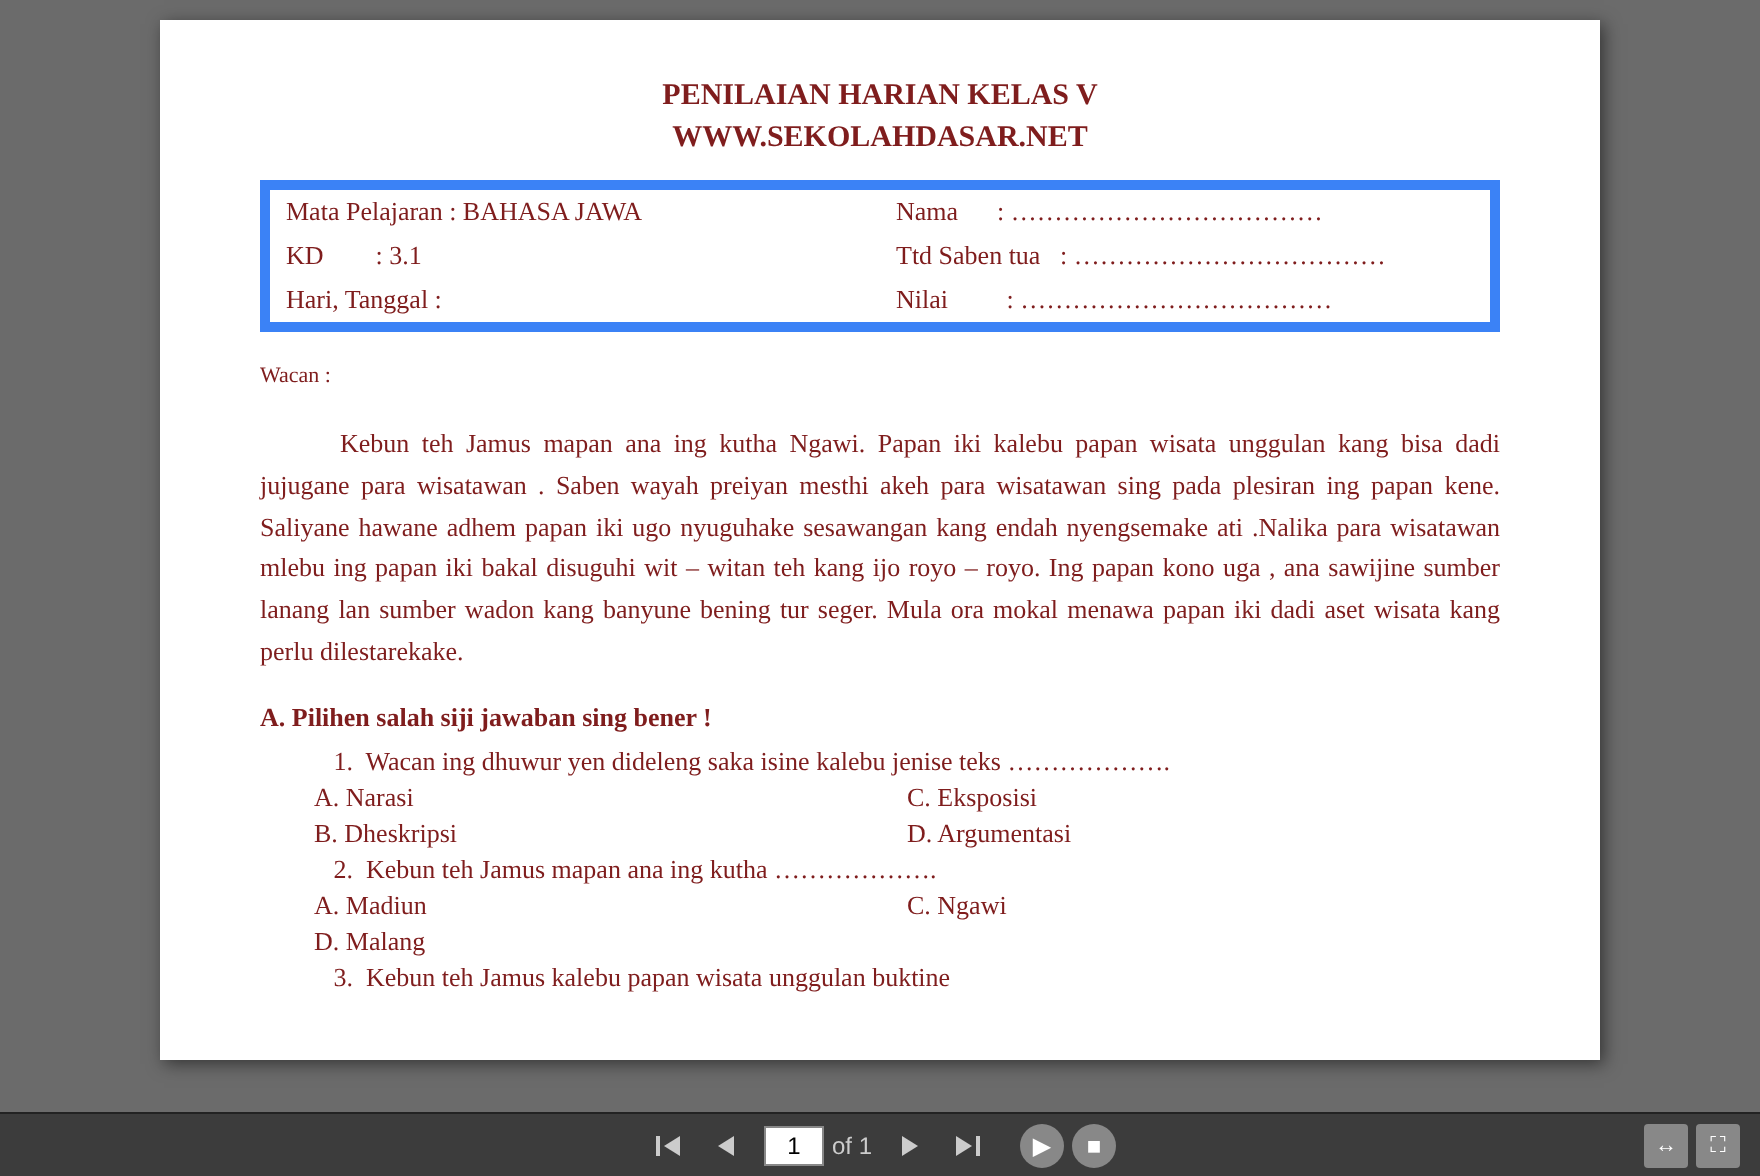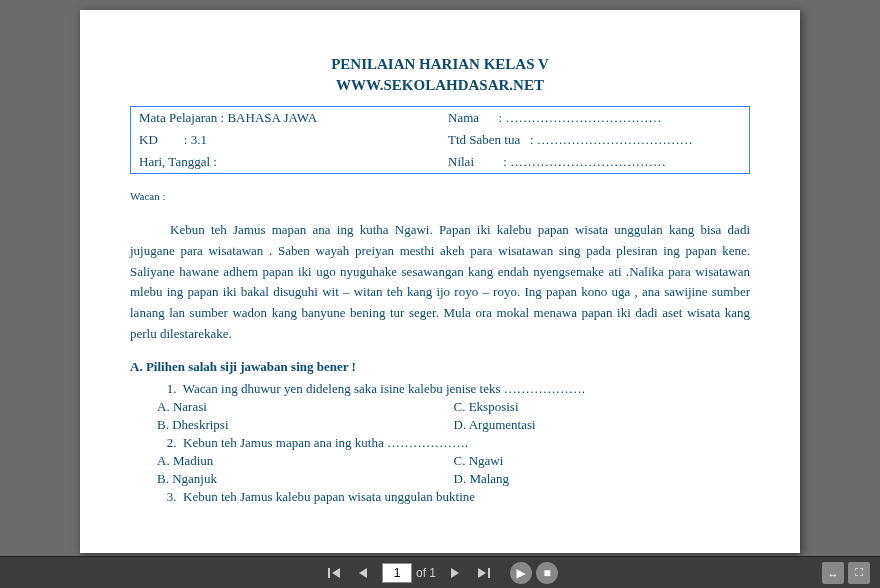--- a/index.html
+++ b/index.html
@@ -21,36 +21,36 @@
       justify-content: center;
       align-items: flex-start;
       padding: 10px 20px;
       overflow: hidden;
     }
 
     #document-page {
       background: #ffffff;
       width: 720px;
       min-height: 520px;
-      padding: 46px 50px;
+      padding: 30px 50px;
       box-shadow: 2px 2px 8px rgba(0,0,0,0.5);
       font-family: 'Times New Roman', Times, serif;
       font-size: 13px;
-      color: #0c4a6e;
+      color: #7f1d1d;
     }
 
     .doc-title {
       text-align: center;
       font-weight: bold;
       font-size: 15px;
       margin-bottom: 4px;
     }
 
     .info-table {
-      border: 1px solid #3b82f6;
+      border: 5px solid #3b82f6;
       width: 100%;
       margin: 12px 0 16px 0;
       border-collapse: collapse;
     }
 
     .info-table td {
       padding: 3px 8px;
       font-size: 13px;
       vertical-align: top;
     }
@@ -273,21 +273,20 @@
       </li>
       <li>
         &nbsp;&nbsp;&nbsp;2.&nbsp; <span>Kebun teh Jamus mapan ana ing kutha ……………….</span>
       </li>
       <li>
         <div class="answer-row">
           <div class="answer-left">A. Madiun</div>
           <div class="answer-right">C. Ngawi</div>
         </div>
         <div class="answer-row">
-          <div class="answer-left">B. Nganjuk</div>
           <div class="answer-right">D. Malang</div>
         </div>
       </li>
       <li>
         &nbsp;&nbsp;&nbsp;3.&nbsp; <span>Kebun teh Jamus kalebu papan wisata unggulan buktine</span>
       </li>
     </ul>
 
   </div>
 </div>

